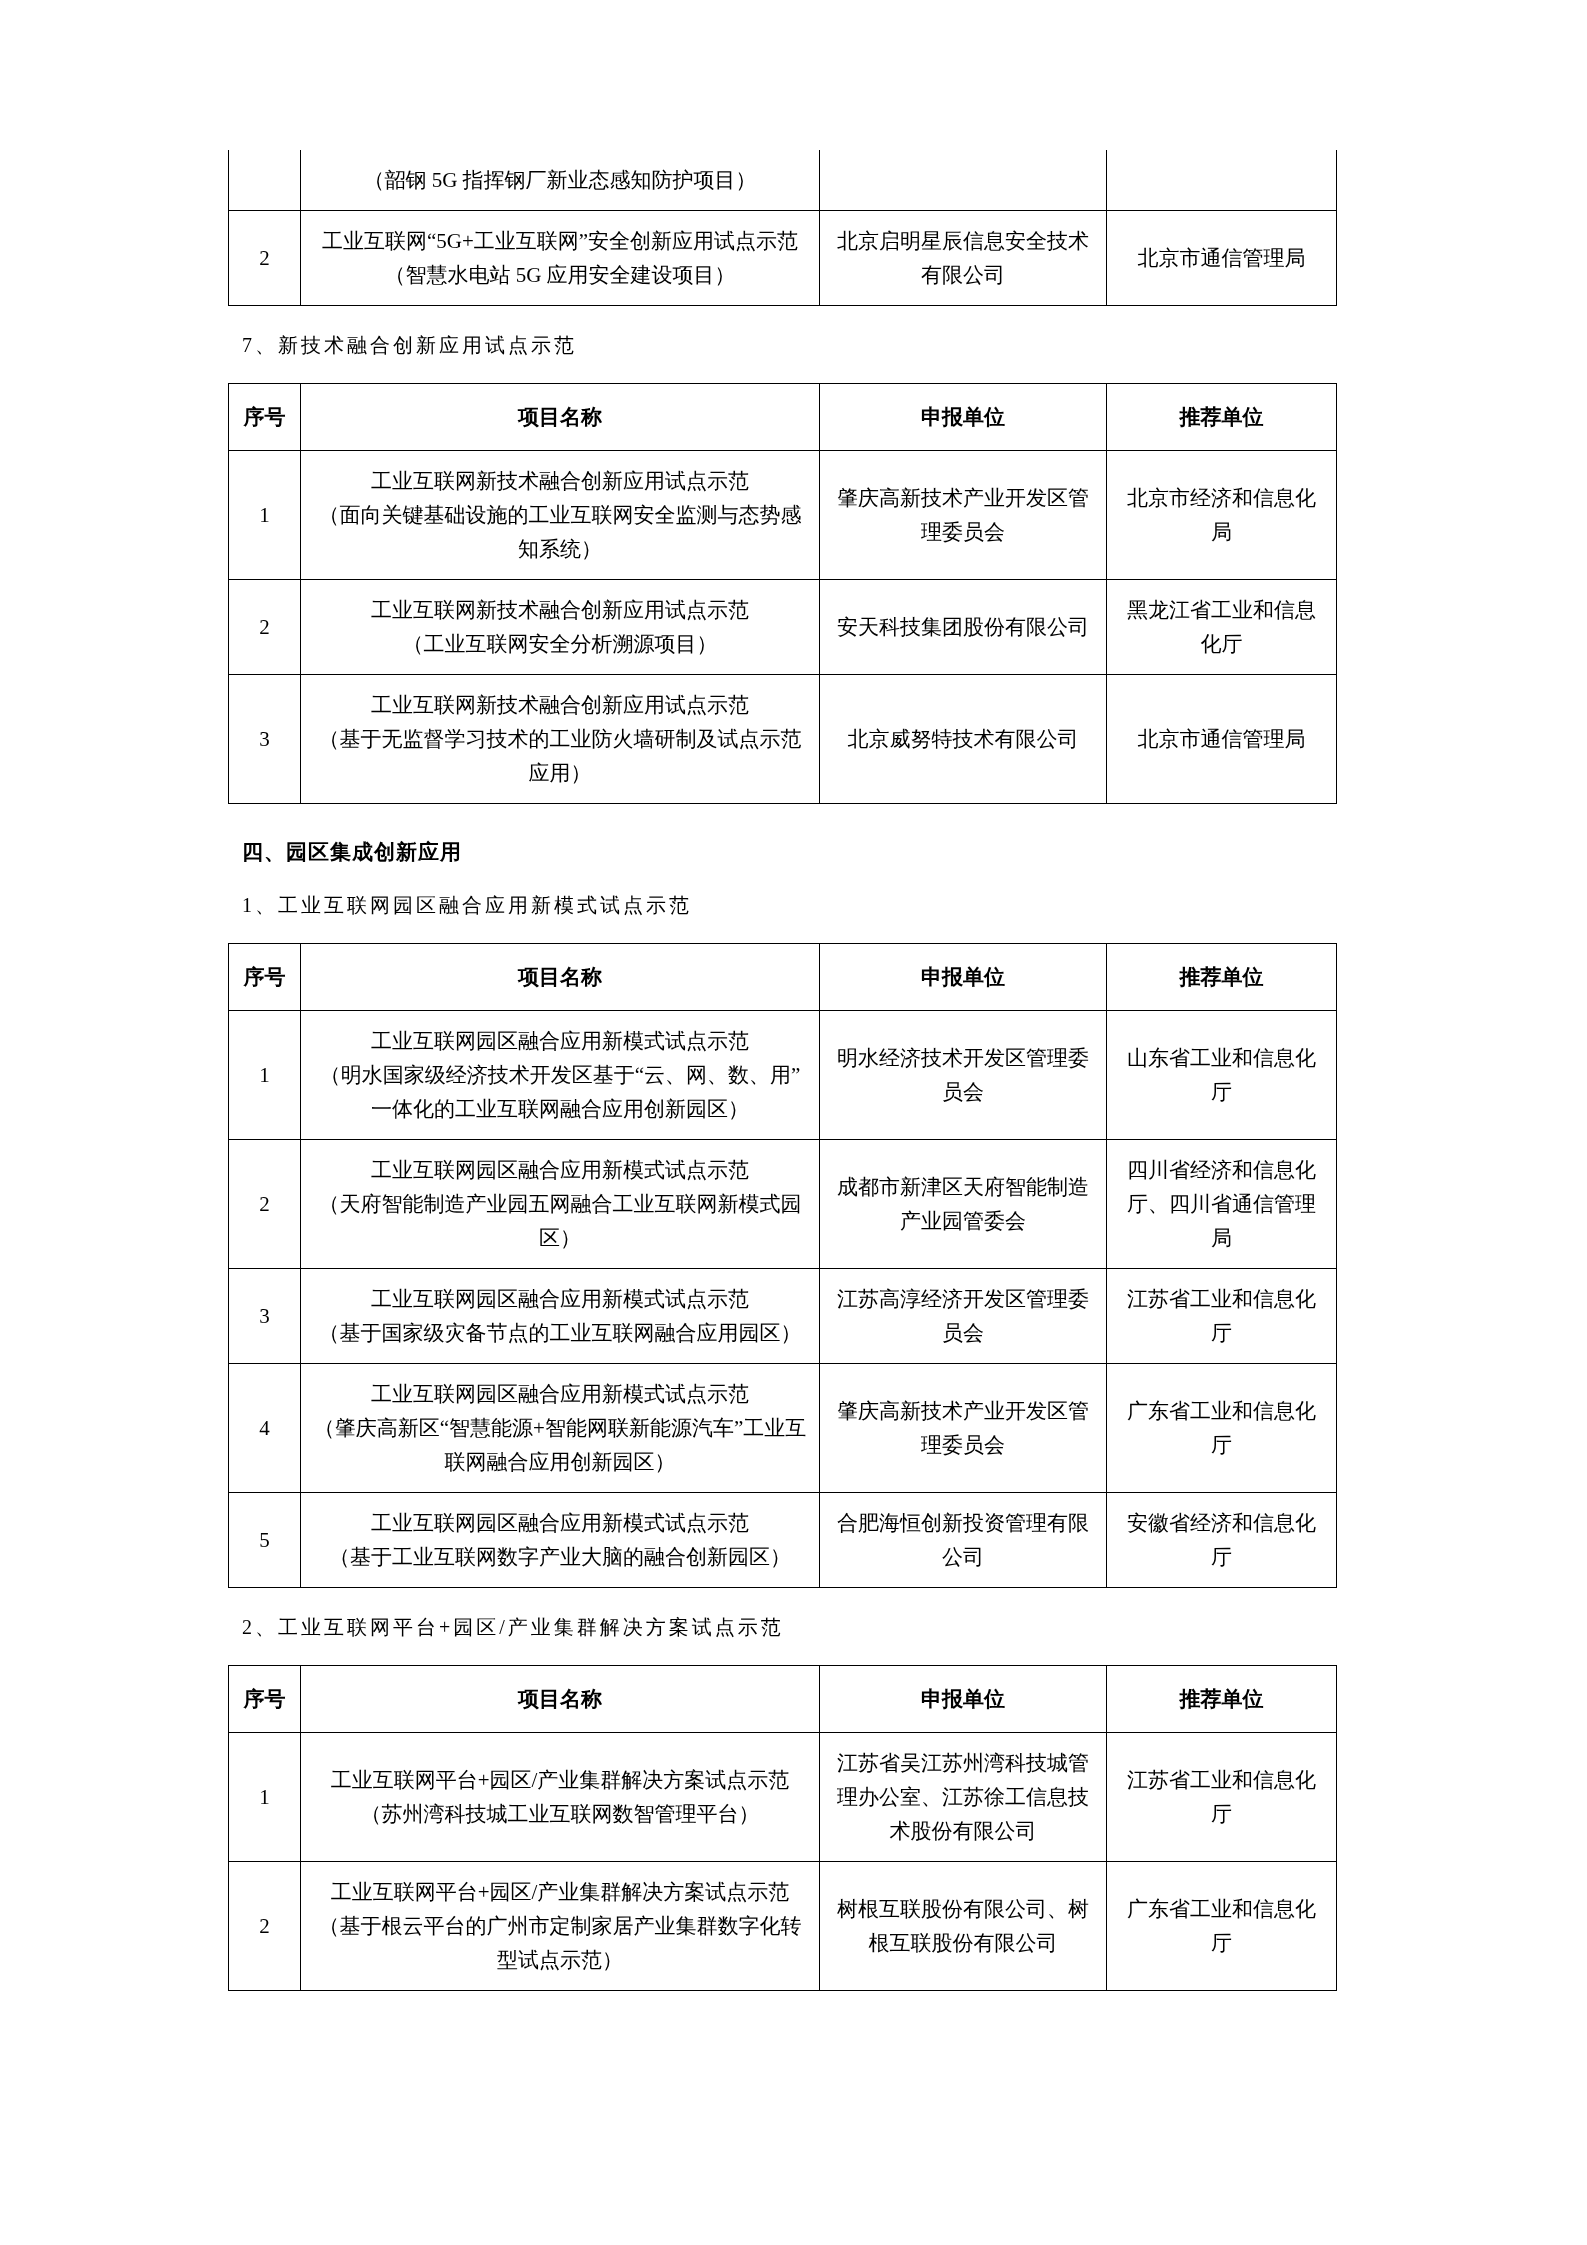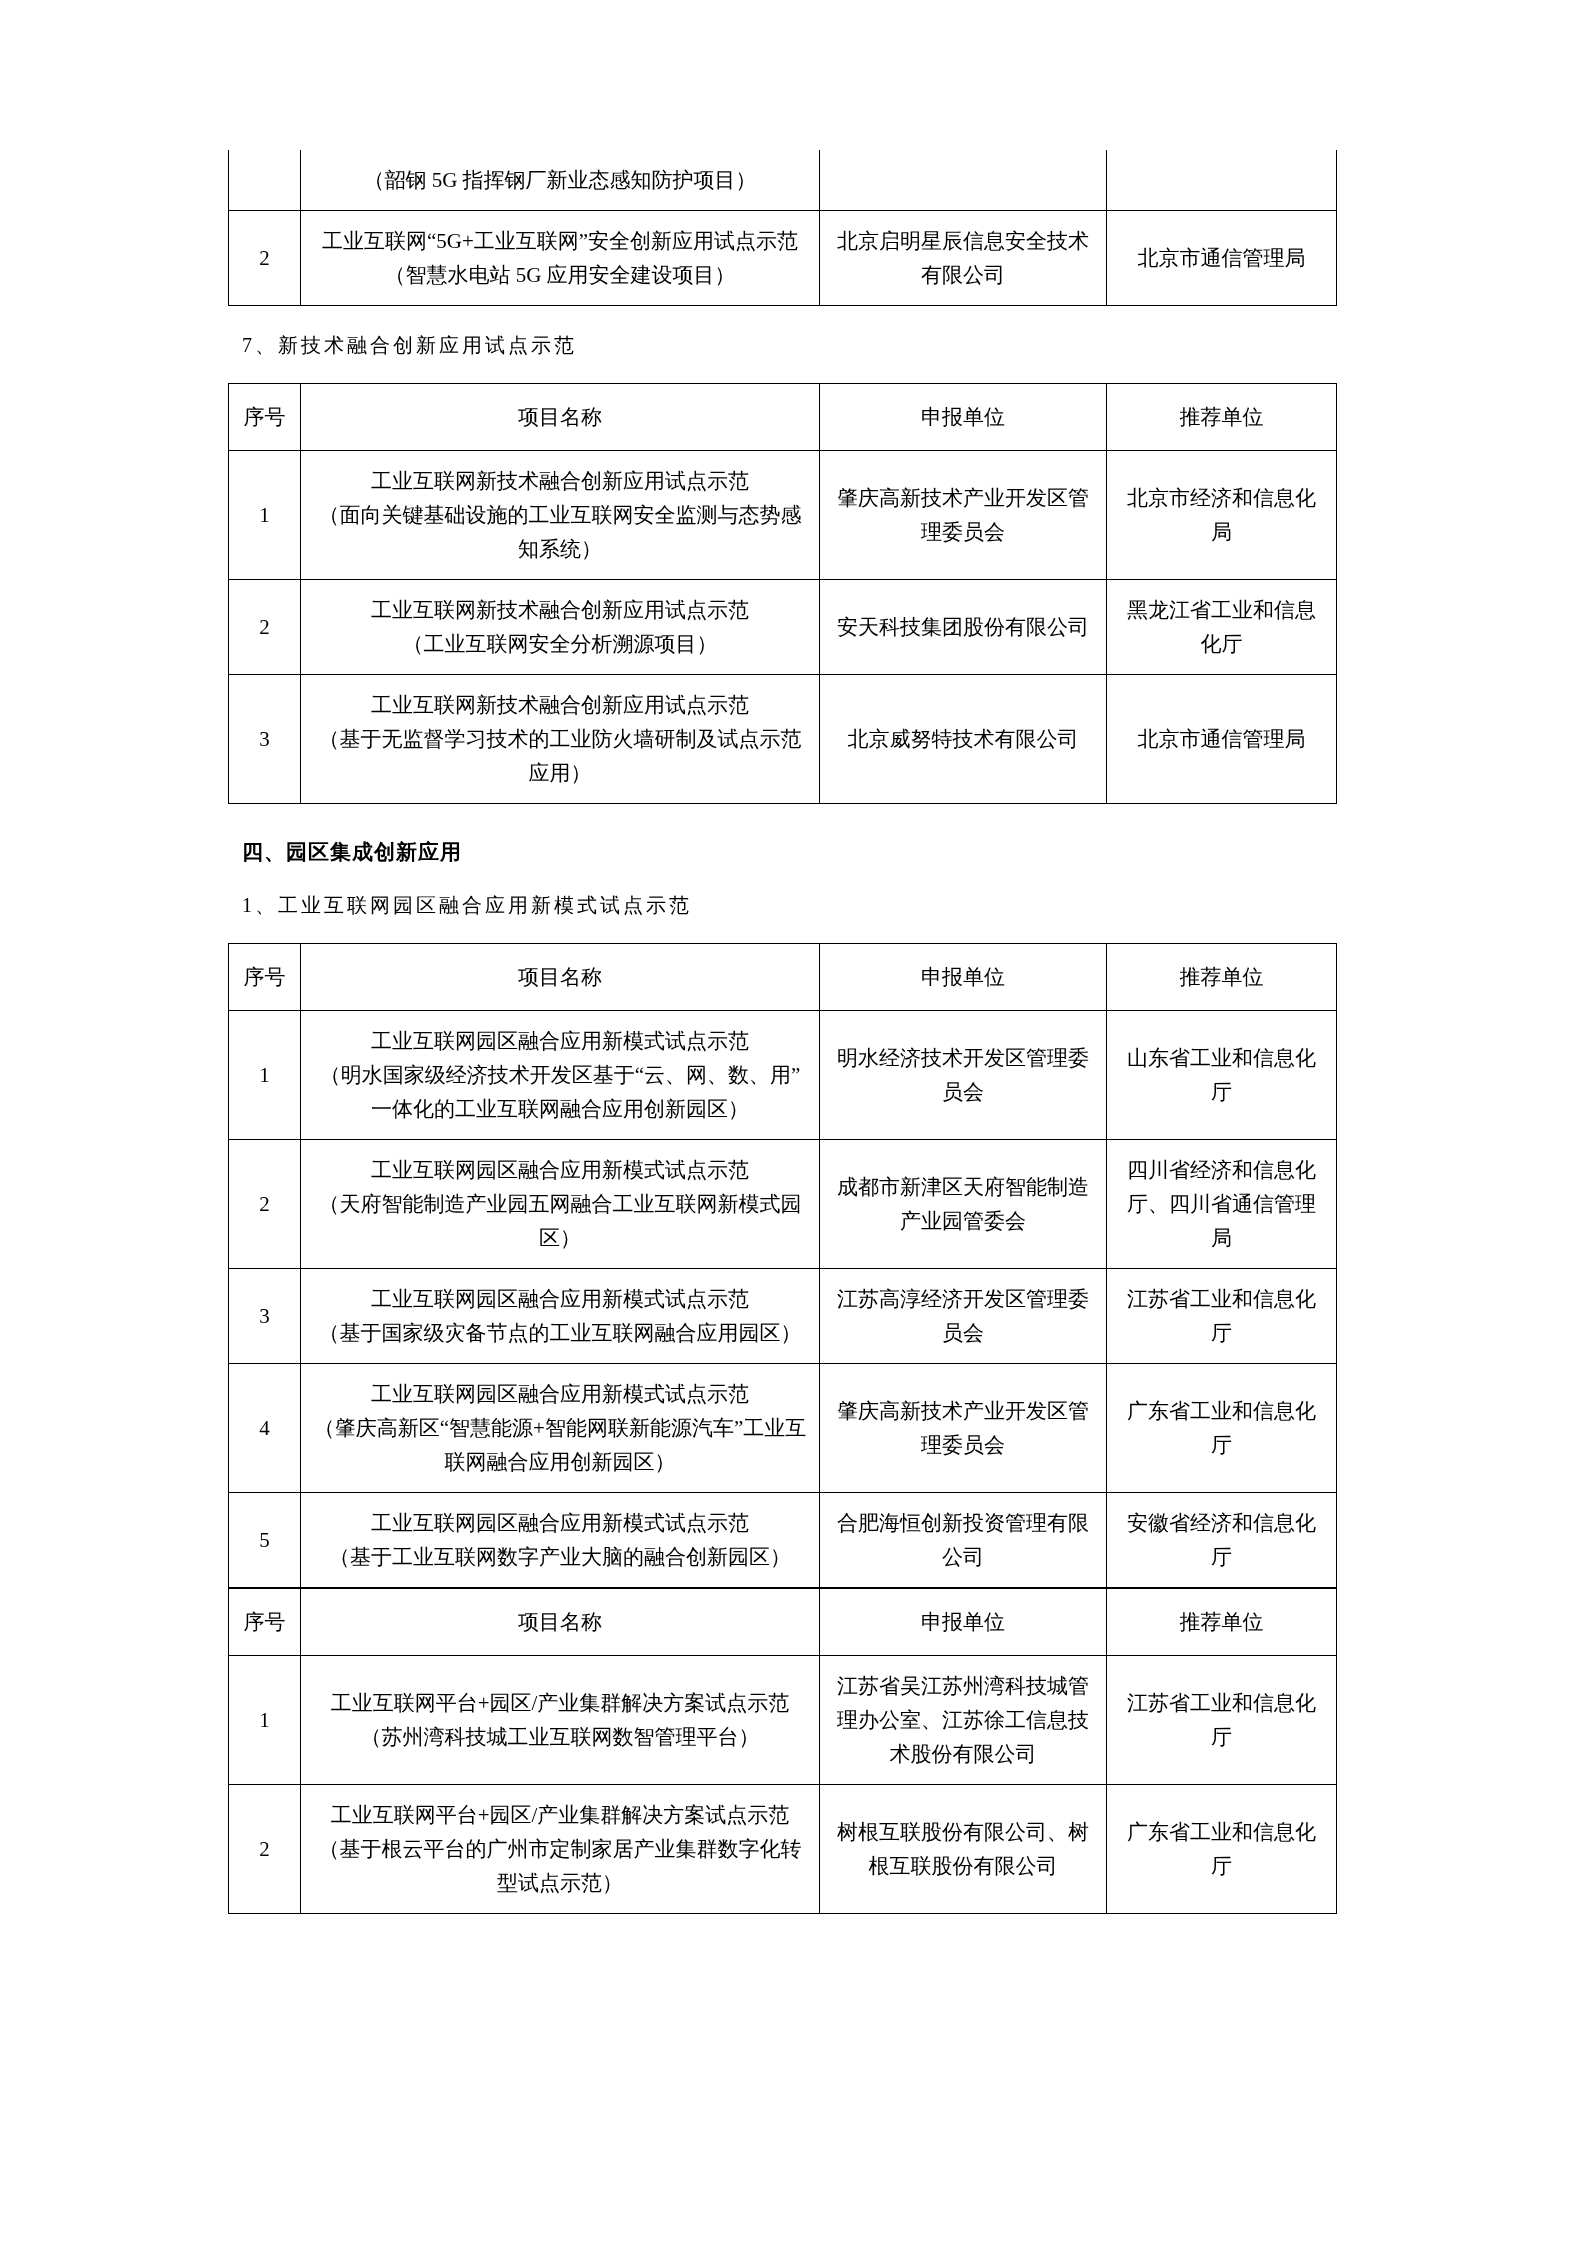--- a/index.html
+++ b/index.html
@@ -36,21 +36,21 @@
   table.doc-table td {
     border: 1.5px solid #000000;
     text-align: center;
     vertical-align: middle;
     font-size: 21px;
     line-height: 34px;
     padding: 13px 12px;
     word-break: break-all;
   }
   table.doc-table th {
-    font-weight: normal;
+    font-weight: bold;
     padding: 16px 10px;
   }
   
   table.doc-table.continued,
   table.doc-table.continued tr:first-child td {
     border-top: none;
   }
   .name-line { display: block; }
 
   
@@ -217,20 +217,21 @@
               <div class="name-line">工业互联网园区融合应用新模式试点示范</div>
               <div class="name-line">（基于工业互联网数字产业大脑的融合创新园区）</div>
             </td>
             <td>合肥海恒创新投资管理有限公司</td>
             <td>安徽省经济和信息化厅</td>
           </tr>
         </tbody>
       </table>
     </div>
 
+  <h3 class="subheading">2、工业互联网平台+园区/产业集群解决方案试点示范</h3>
 
   <div>
       <table class="doc-table">
         <colgroup>
           <col class="c-no">
           <col class="c-name">
           <col class="c-app">
           <col class="c-rec">
         </colgroup>
         <thead>

